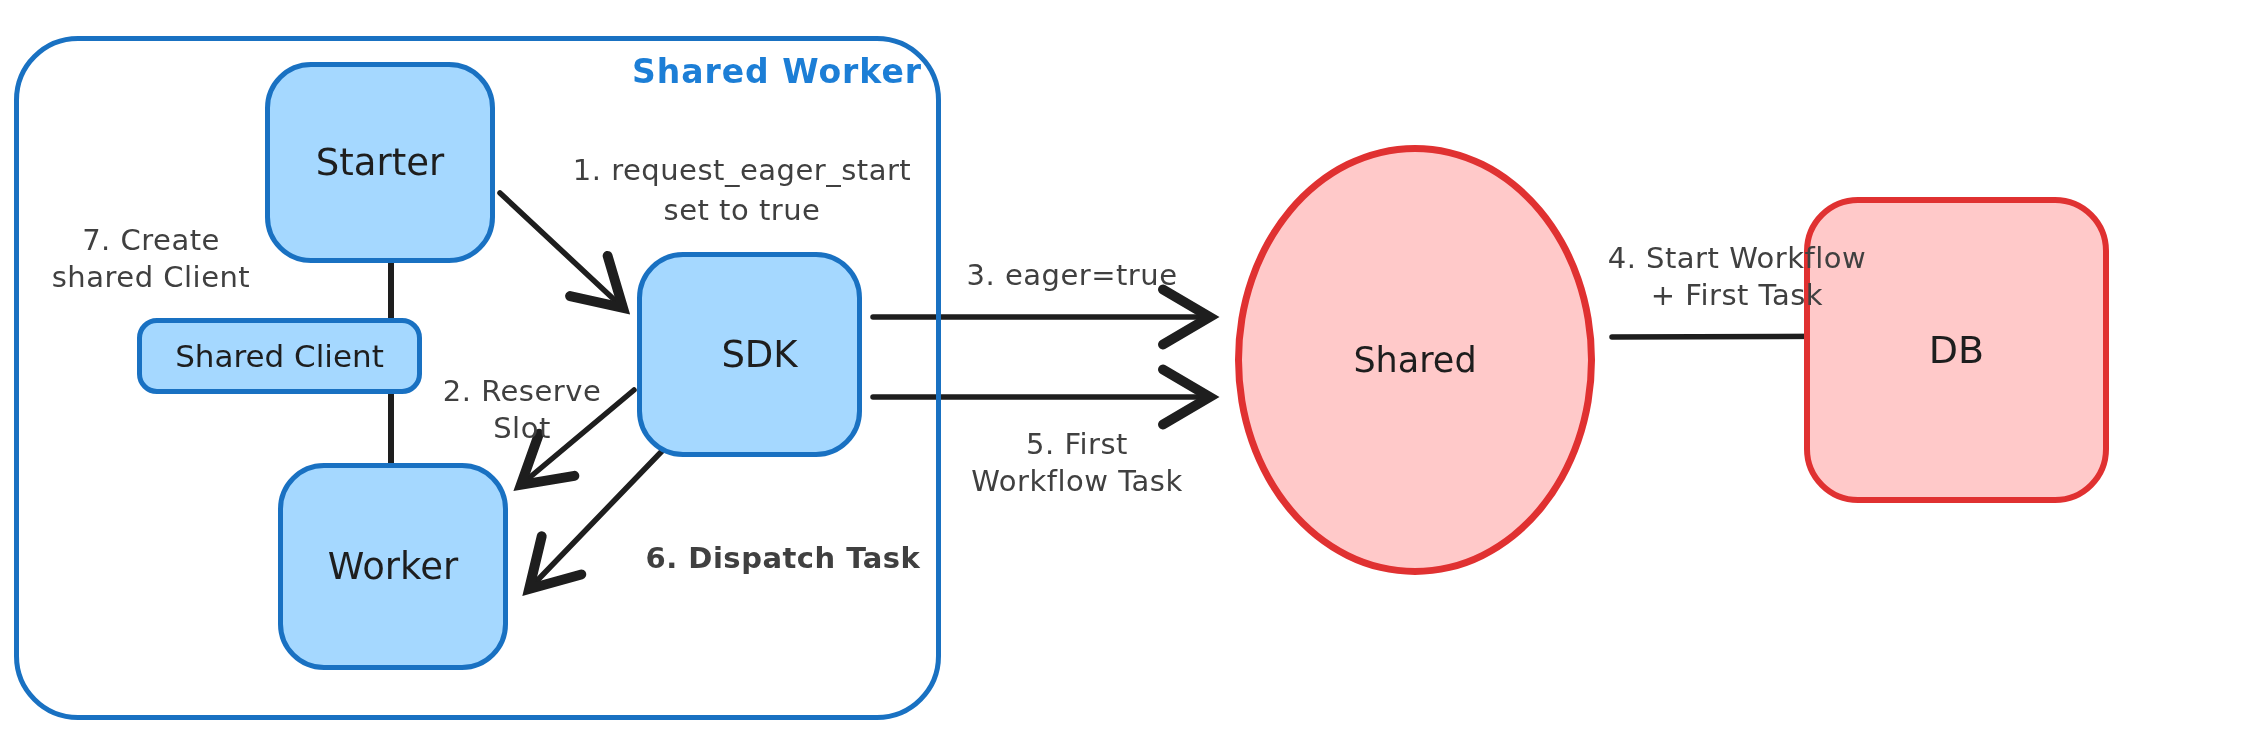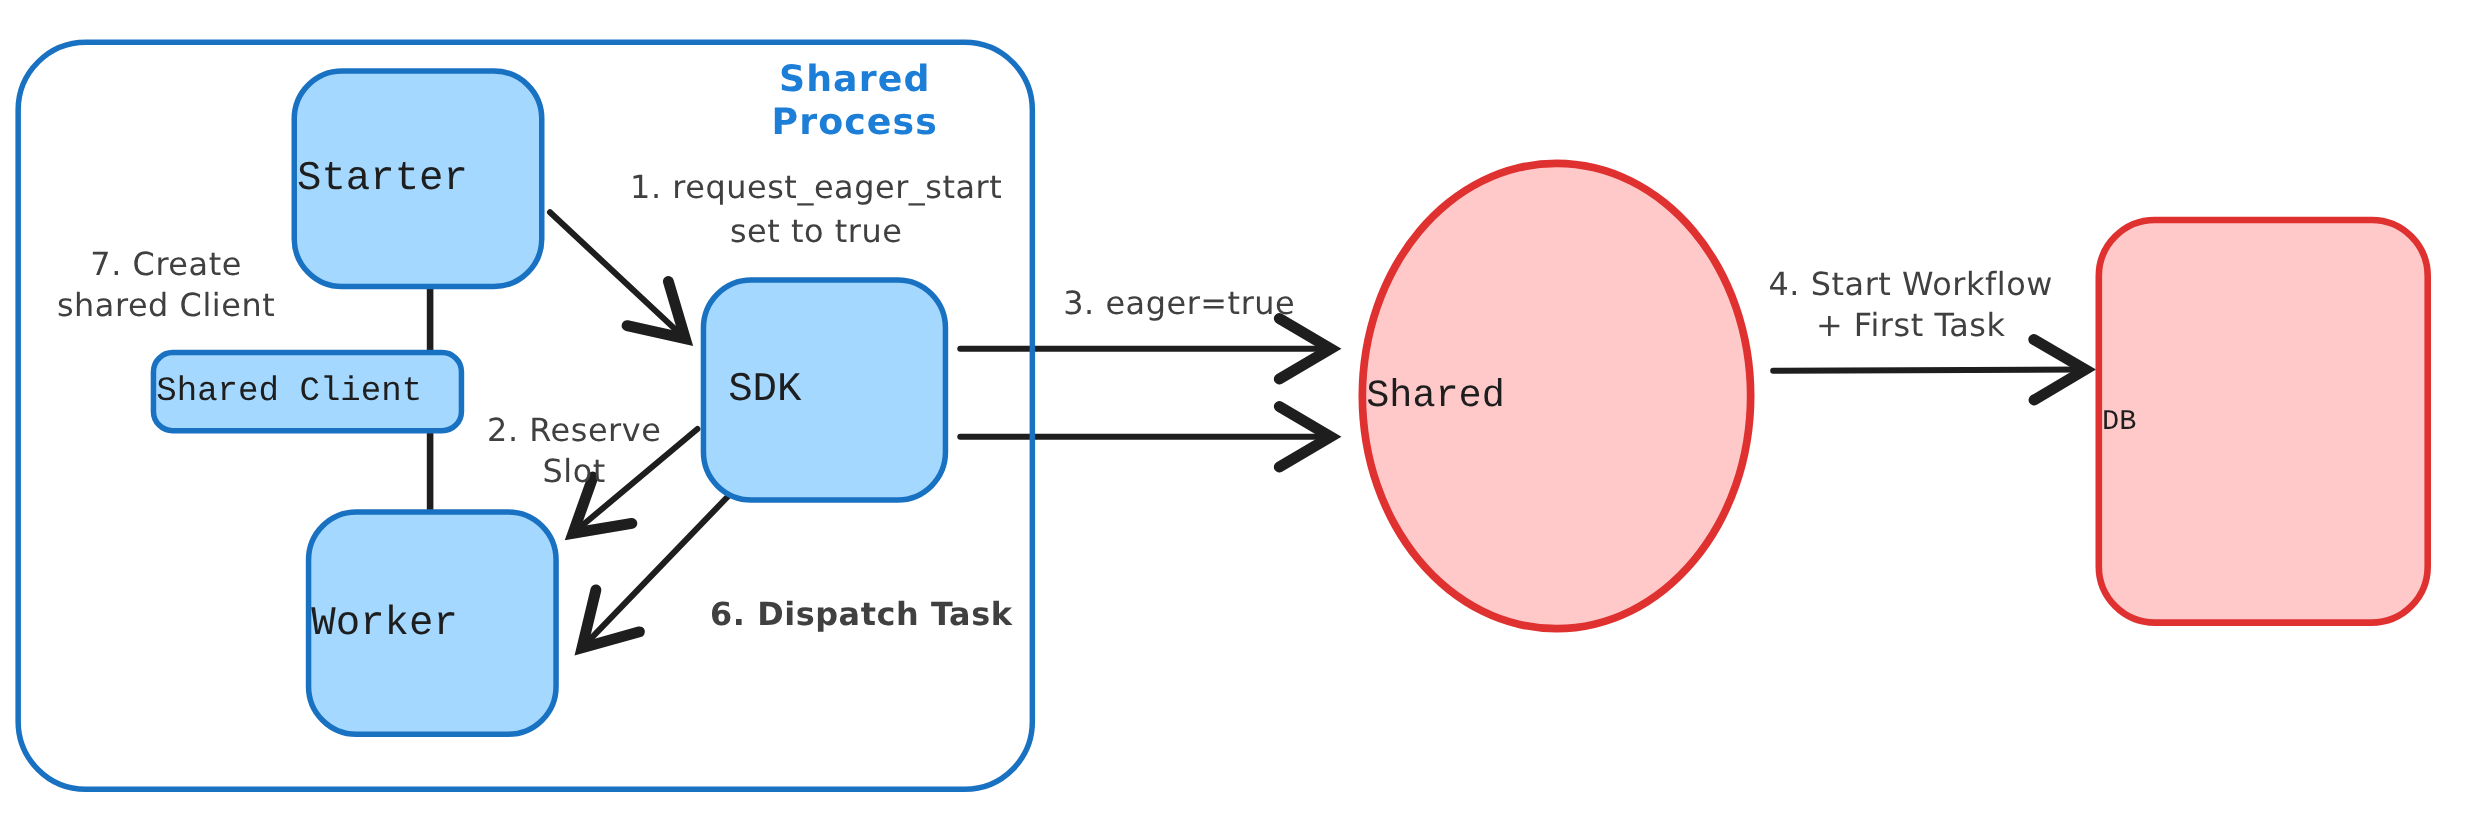--- a/index.html
+++ b/index.html
@@ -12,24 +12,23 @@
     color: #1e1e1e;
     overflow: hidden;
   }
   .layer { position: absolute; left: 0; top: 0; width: 2248px; height: 754px; }
 
   
   .node {
     position: absolute;
     display: flex;
     align-items: center;
-    justify-content: flex-start;
+    justify-content: center;
     box-sizing: border-box;
     text-align: center;
-    font-family: Liberation Mono, monospace;
   }
   .blue-node  { background: #a5d8ff; border: 5px solid #1971c2; }
   .red-node   { background: #ffc9c9; border: 6px solid #e03131; }
 
   .container-frame {
     position: absolute;
     left: 14px; top: 36px;
     width: 927px; height: 684px;
     border: 5px solid #1971c2;
     border-radius: 64px;
@@ -45,21 +44,21 @@
     font-weight: 600;
     letter-spacing: 1px;
     color: #1c7ed6;
   }
 
   .starter       { left: 265px; top: 62px;  width: 230px; height: 201px; border-radius: 46px; font-size: 37px; }
   .shared-client { left: 137px; top: 318px; width: 285px; height: 76px;  border-radius: 20px; font-size: 31px; }
   .worker        { left: 278px; top: 463px; width: 230px; height: 207px; border-radius: 46px; font-size: 37px; }
   .sdk           { left: 637px; top: 252px; width: 225px; height: 205px; border-radius: 46px; font-size: 37px; padding-left: 20px; }
   .server        { left: 1235px; top: 145px; width: 360px; height: 430px; border-radius: 50%; border-width: 7px; font-size: 35px; }
-  .db            { left: 1905px; top: 197px; width: 305px; height: 372px; border-radius: 54px; font-size: 26px; }
+  .db            { left: 1804px; top: 197px; width: 305px; height: 306px; border-radius: 54px; font-size: 38px; }
 
   
   .note {
     position: absolute;
     text-align: center;
     font-size: 29px;
     line-height: 37px;
     letter-spacing: 0.5px;
     color: #404040;
     white-space: nowrap;
@@ -91,21 +90,21 @@
 
     <path class="ink" d="M500,193 L621,306" stroke-width="5.5" marker-end="url(#ah)"></path>
     <path class="ink" d="M634,390 L523,483" stroke-width="5.5" marker-end="url(#ah)"></path>
     <path class="ink" d="M663,450 L531,587" stroke-width="5.5" marker-end="url(#ah)"></path>
     <path class="ink" d="M873,317 L1207,317" stroke-width="5.5" marker-end="url(#ah)"></path>
     <path class="ink" d="M873,397 L1207,397" stroke-width="5.5" marker-end="url(#ah)"></path>
     <path class="ink" d="M1612,337 L1893,336" stroke-width="5.5" marker-end="url(#ah)"></path>
   </svg>
 
   <div class="container-frame"></div>
-  <div class="container-title">Shared Process</div>
+  <div class="container-title">Shared Worker</div>
 
   <div class="node blue-node starter">
     <span>Starter</span>
   </div>
   <div class="node blue-node shared-client">
     <span>Shared Client</span>
   </div>
   <div class="node blue-node worker">
     <span>Worker</span>
   </div>
@@ -131,20 +130,24 @@
 
   <div class="note note-reserve">
     <div>2. Reserve</div>
     <div>Slot</div>
   </div>
 
   <div class="note note-eagertrue">
     <div>3. eager=true</div>
   </div>
 
+  <div class="note note-firsttask">
+    <div>5. First</div>
+    <div>Workflow Task</div>
+  </div>
 
   <div class="note note-dispatch">
     <div>6. Dispatch Task</div>
   </div>
 
   <div class="note note-startwf">
     <div>4. Start Workflow</div>
     <div>+ First Task</div>
   </div>
 

